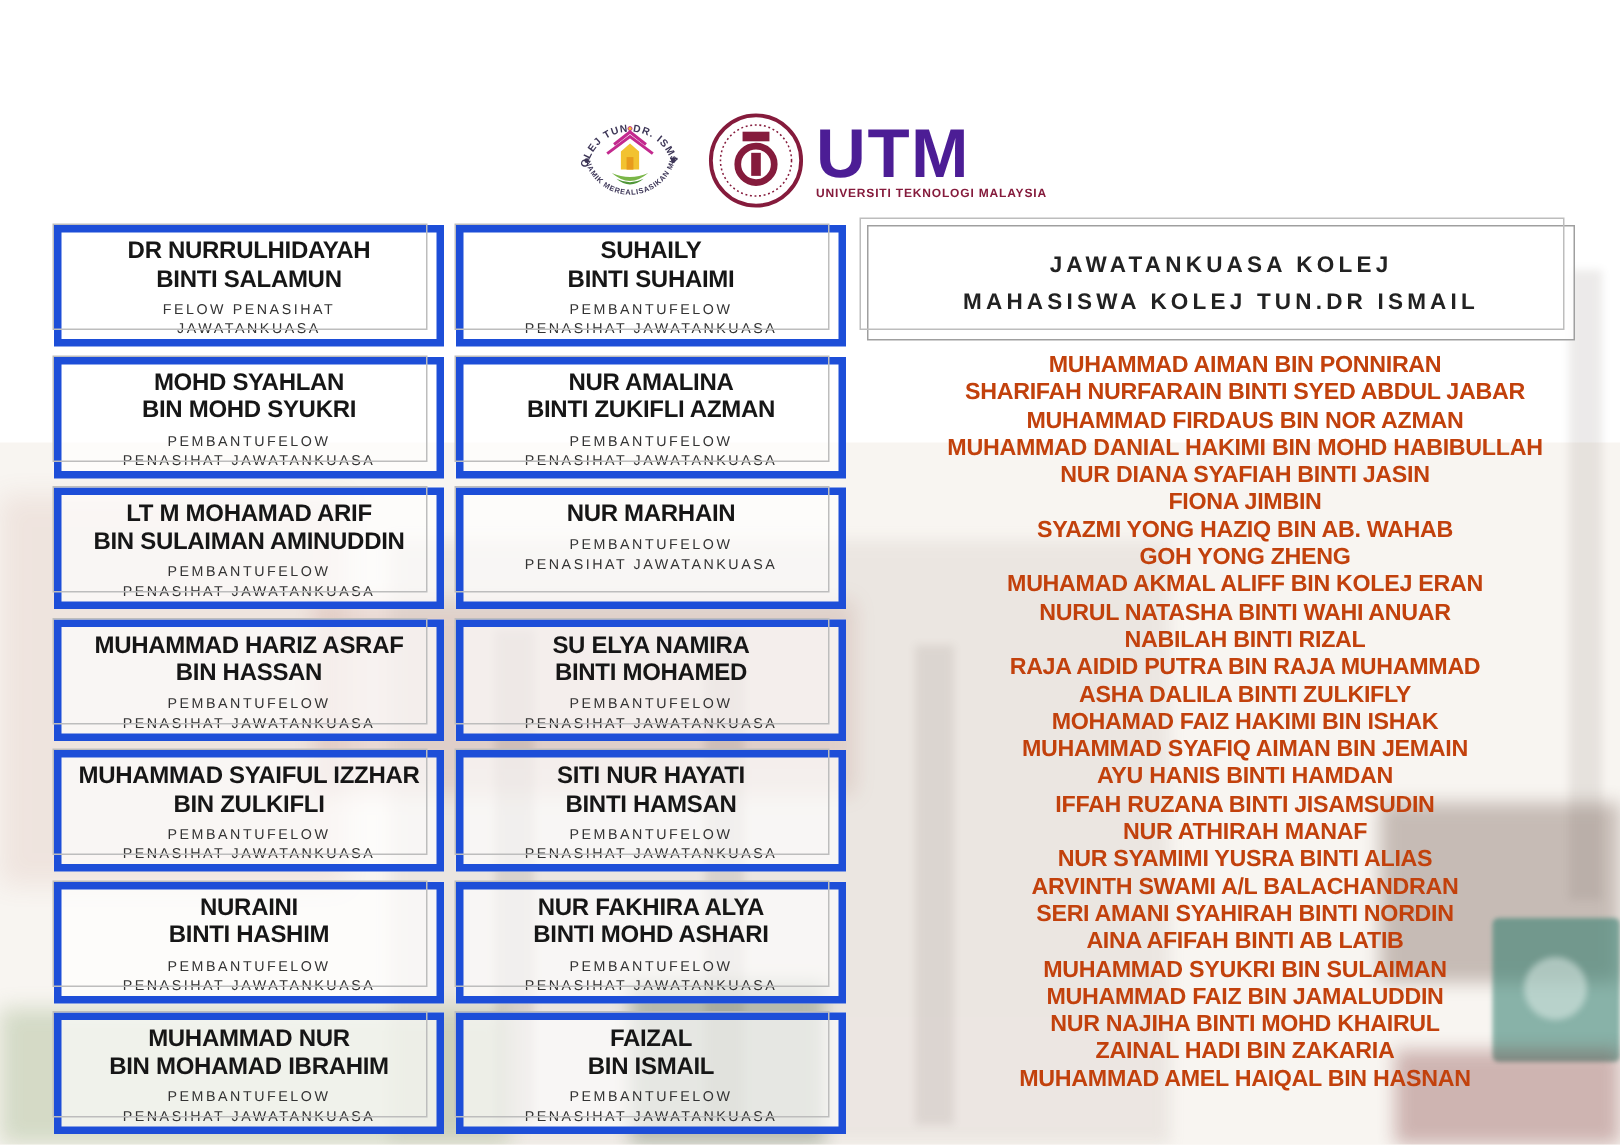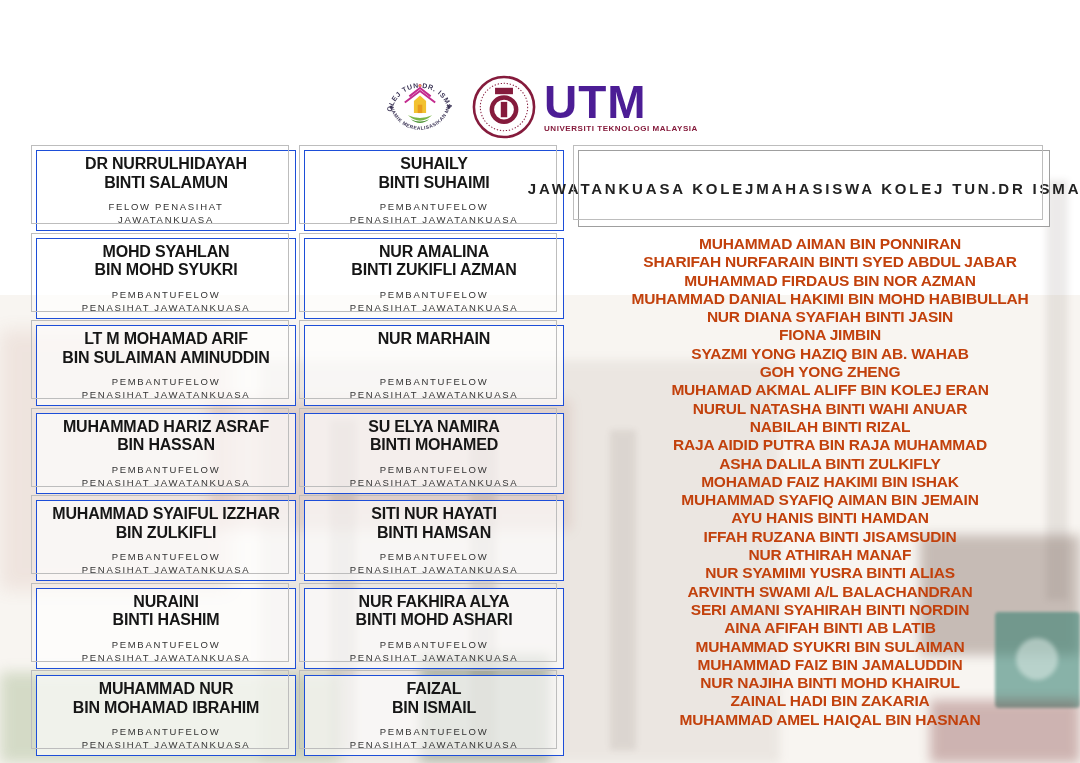--- a/index.html
+++ b/index.html
@@ -37,38 +37,38 @@
   .utm-acronym{font-family:Liberation Sans, sans-serif;font-weight:700;font-size:46px;line-height:40px;color:#4c1d95;letter-spacing:1px;}
   .utm-caption{font-size:8px;font-weight:700;color:#851b3c;letter-spacing:.55px;margin-top:3px;}
 
   
   .col{position:absolute;top:150px;width:260px;display:flex;flex-direction:column;gap:6.5px;}
   #col-left{left:36px;}
   #col-middle{left:304px;}
   .card{
     position:relative;height:81px;box-sizing:border-box;
     background:rgba(255,255,255,.65);
-    border:1px solid #1d4ed8;
-    display:flex;flex-direction:column;justify-content:space-between;align-items:center;
+    border:5px solid #1d4ed8;
+    display:flex;flex-direction:column;justify-content:flex-start;align-items:center;
     padding:4px 8px;
   }
   .card::before{
     content:"";position:absolute;top:-6px;left:-6px;right:6px;bottom:6px;
     border:1px solid #bdbdbd;pointer-events:none;
   }
   .card-name{text-align:center;color:#161616;}
   .nline{font-size:16px;font-weight:800;line-height:18.5px;letter-spacing:-0.2px;white-space:nowrap;}
   .card-role{text-align:center;margin-top:4px;color:#333;}
   .rline{font-size:9.5px;font-weight:500;letter-spacing:1.7px;line-height:13px;white-space:nowrap;}
 
   
   .committee-header{
     position:absolute;left:578px;top:150px;width:472px;height:77px;box-sizing:border-box;
     background:rgba(255,255,255,.8);border:1px solid #9f9f9f;
-    display:flex;flex-direction:row;justify-content:center;align-items:center;
+    display:flex;flex-direction:column;justify-content:center;align-items:center;
   }
   .committee-header::before{
     content:"";position:absolute;top:-6px;left:-6px;right:6px;bottom:6px;
     border:1px solid #bdbdbd;pointer-events:none;
   }
   .hline{font-size:15px;font-weight:600;letter-spacing:2.8px;line-height:25px;color:#222;white-space:nowrap;}
   #members{position:absolute;left:595px;top:235px;width:470px;text-align:center;}
   .member{font-size:15.5px;font-weight:800;line-height:18.3px;color:#c2410c;letter-spacing:-0.2px;white-space:nowrap;}
 </style>
 </head>

